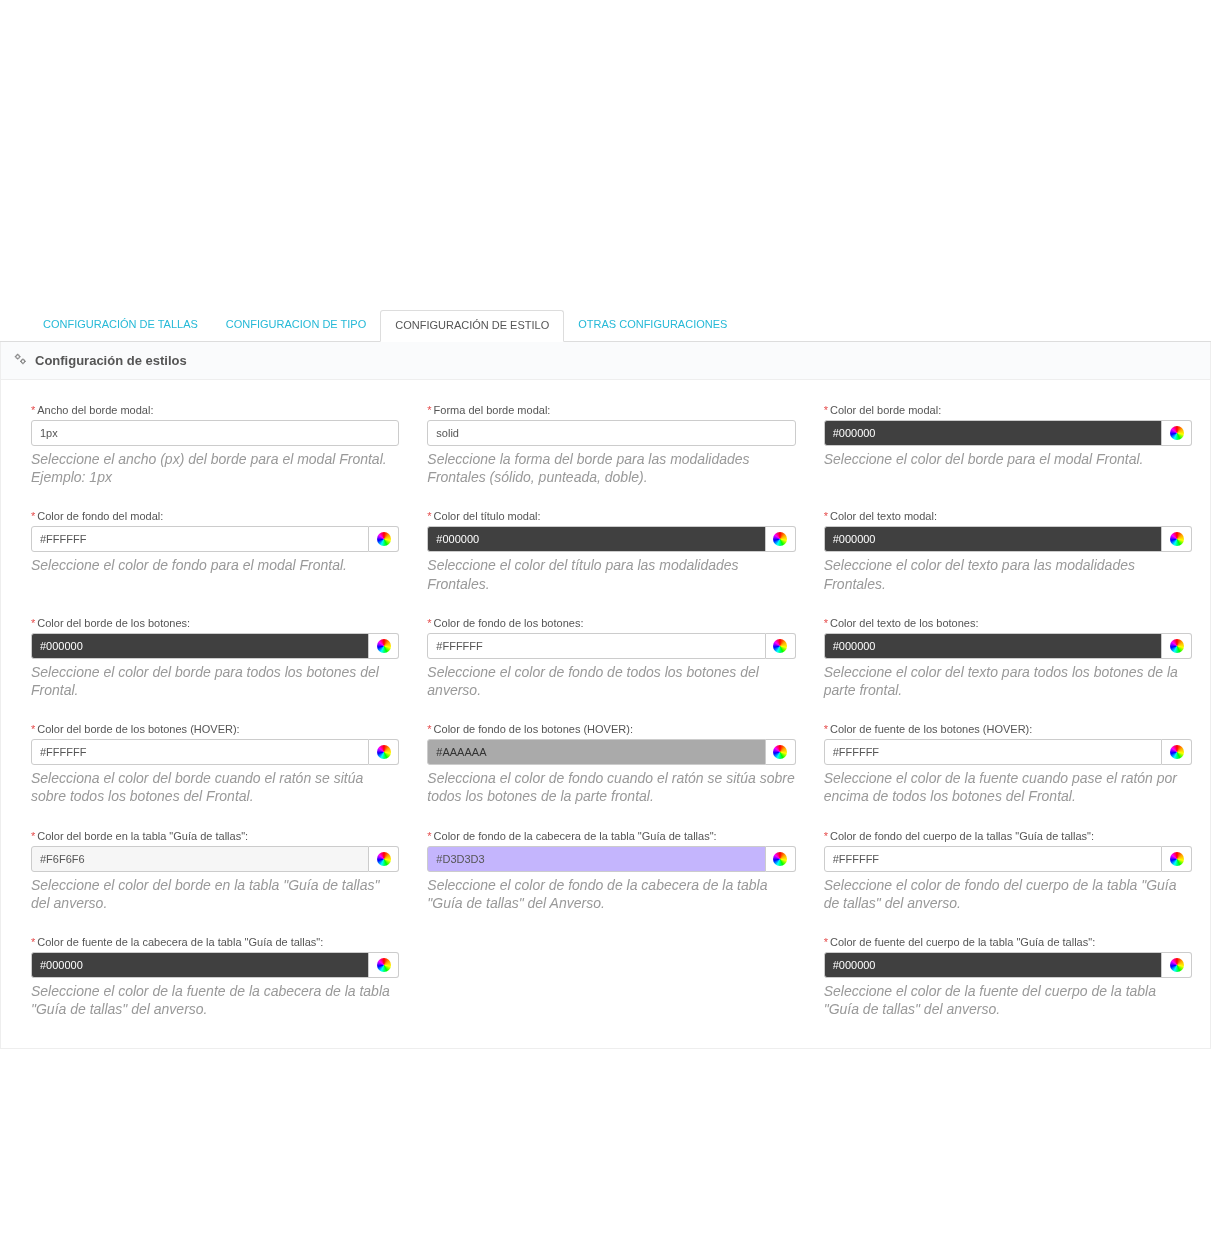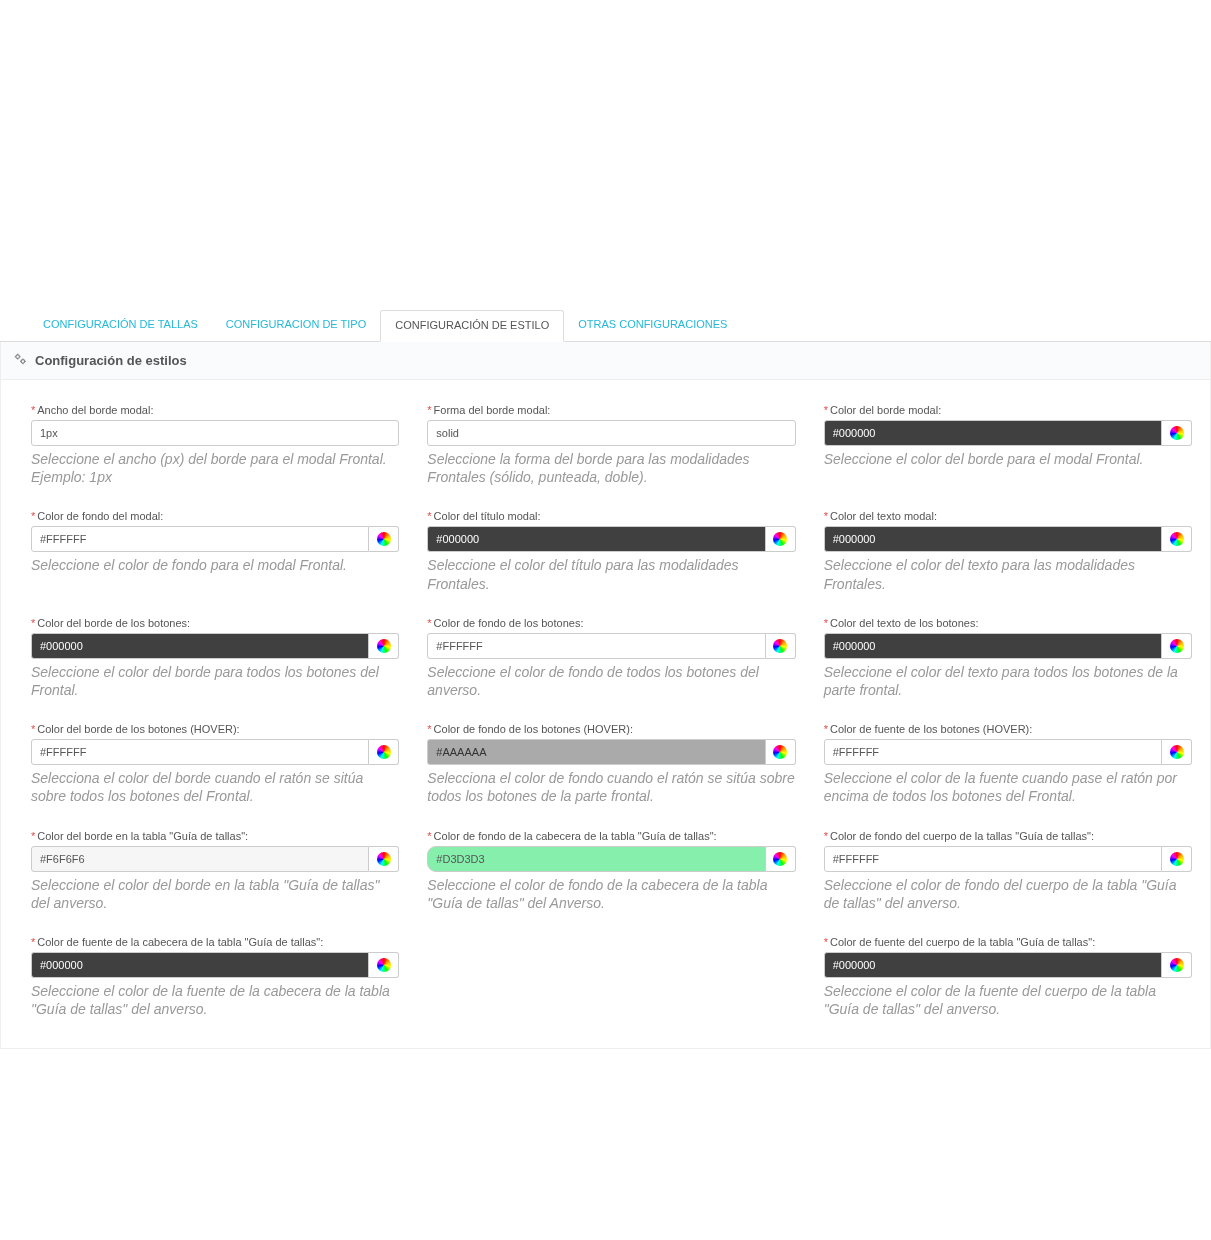--- a/index.html
+++ b/index.html
@@ -71,21 +71,21 @@
     font-size: 11px;
     color: #555;
     outline: none;
   }
   .input.dark {
     background: #404040;
     color: #ffffff;
   }
   .input.gray1 { background: #AAAAAA; color: #333; }
   .input.gray2 { background: #F6F6F6; }
-  .input.gray3 { background: #86efac; border-radius: 9px; }
+  .input.gray3 { background: #c4b5fd; }
   .with-picker .input { border-top-right-radius: 0; border-bottom-right-radius: 0; }
   .picker-btn {
     width: 30px;
     height: 26px;
     border: 1px solid #ccc;
     border-left: none;
     border-radius: 0 3px 3px 0;
     background: #fff;
     display: flex;
     align-items: center;

